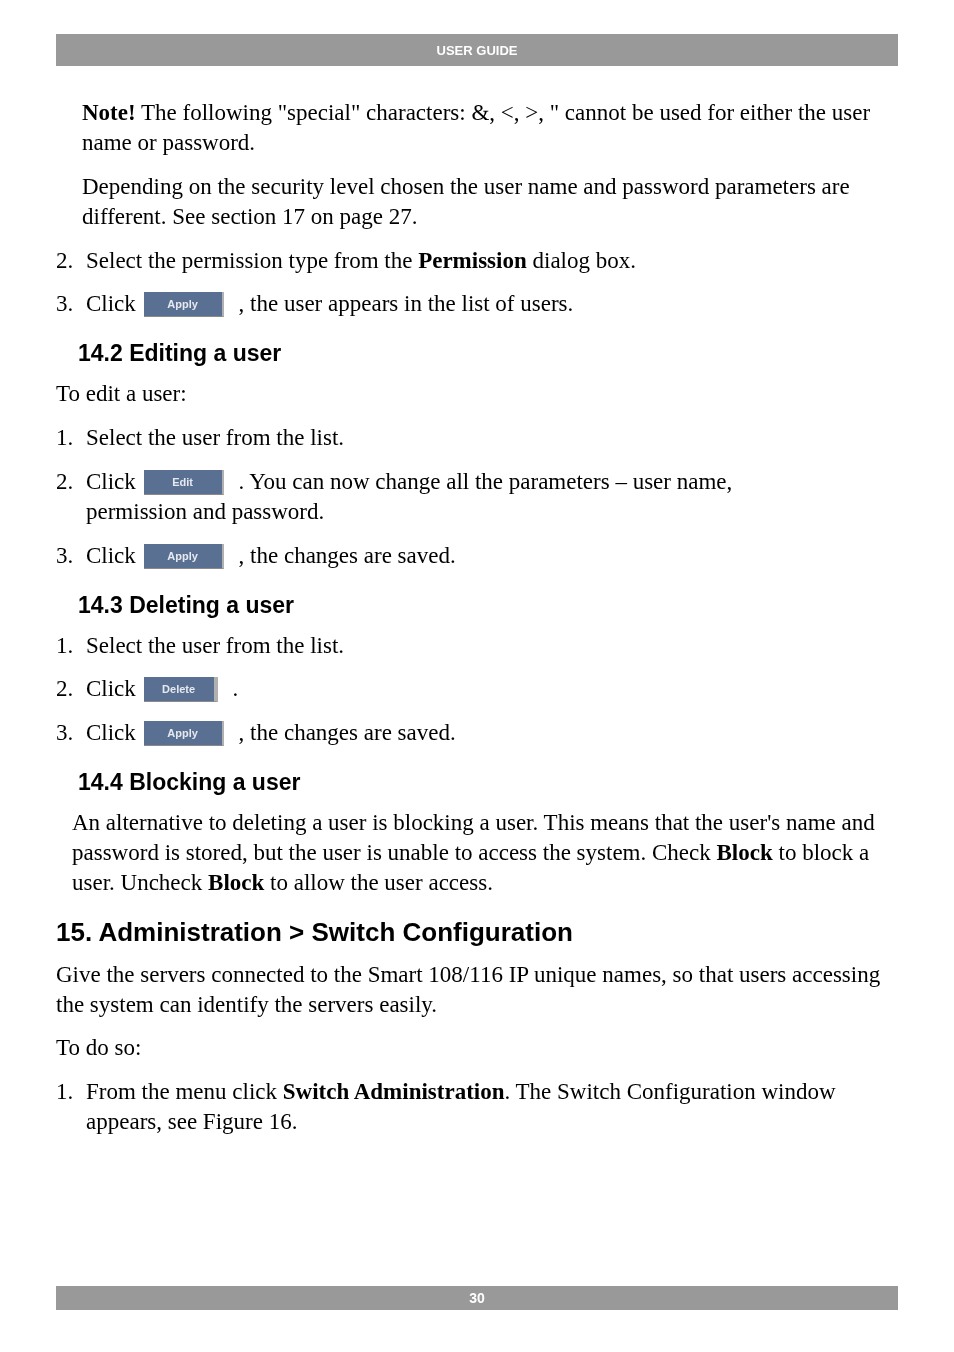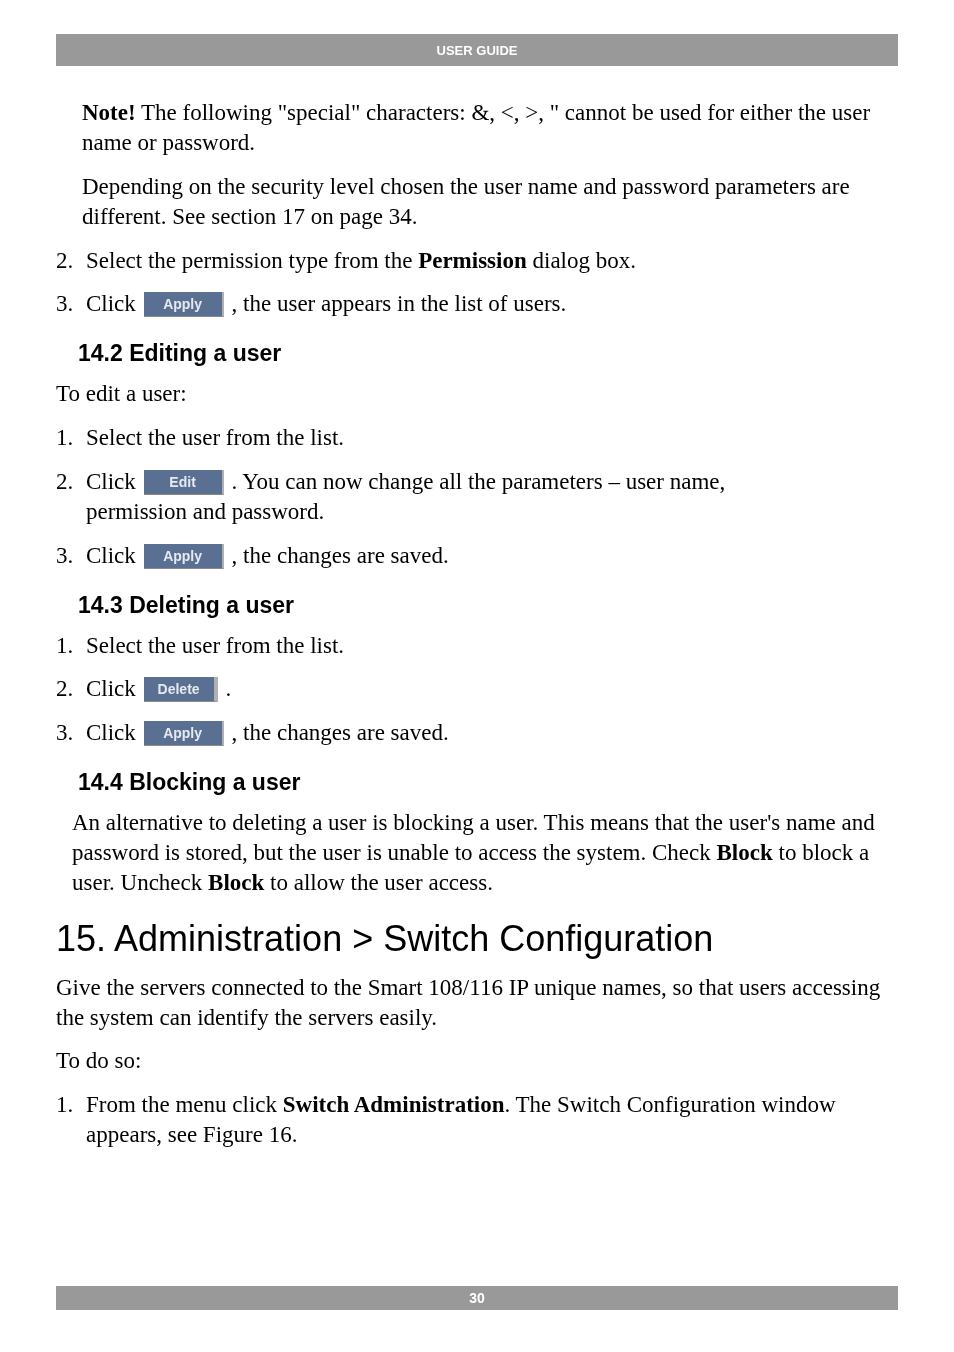--- a/index.html
+++ b/index.html
@@ -82,60 +82,60 @@
   .btn-img {
     display: inline-flex;
     align-items: center;
     justify-content: center;
     height: 24px;
     width: 78px;
     background: #5a7093;
     color: #e6e9ef;
     font-family: Arial, Helvetica, sans-serif;
     font-weight: bold;
-    font-size: 14px;
+    font-size: 11px;
     border-right: 2px solid #b0b0b0;
     border-bottom: 1px solid #8a8a8a;
-    margin: 0 8px 2px 2px;
+    margin: 0 15px 2px 2px;
   }
   .btn-delete {
     width: 70px;
     border-right: 4px solid #b0b0b0;
   }
   .h2 {
     font-family: Arial, Helvetica, sans-serif;
     font-weight: bold;
     font-size: 23px;
     margin: 20px 0 10px 0;
     padding-left: 22px;
   }
   .h1 {
     font-family: Arial, Helvetica, sans-serif;
-    font-weight: normal;
-    font-size: 36px;
+    font-weight: bold;
+    font-size: 26px;
     margin: 18px 0 10px 0;
   }
   .bold { font-weight: bold; }
 </style>
 </head>
 <body>
 
 <div class="page">
 
   <div class="header-bar">
     <span>USER GUIDE</span>
   </div>
 
   <div class="content">
 
     <div class="indent-body">
       <p class="para">
         <span class="bold">Note!</span><span> The following "special" characters: &amp;, &lt;, &gt;, " cannot be used for either the user name or password.</span>
       </p>
-      <p class="para">Depending on the security level chosen the user name and password parameters are different. See section 17 on page 34.</p>
+      <p class="para">Depending on the security level chosen the user name and password parameters are different. See section 17 on page 27.</p>
     </div>
 
     <ol class="steps">
       <li>
         <span class="num">2.</span>
         <span class="li-body">
           <span>Select the permission type from the </span><span class="bold">Permission</span><span> dialog box.</span>
         </span>
       </li>
       <li>

